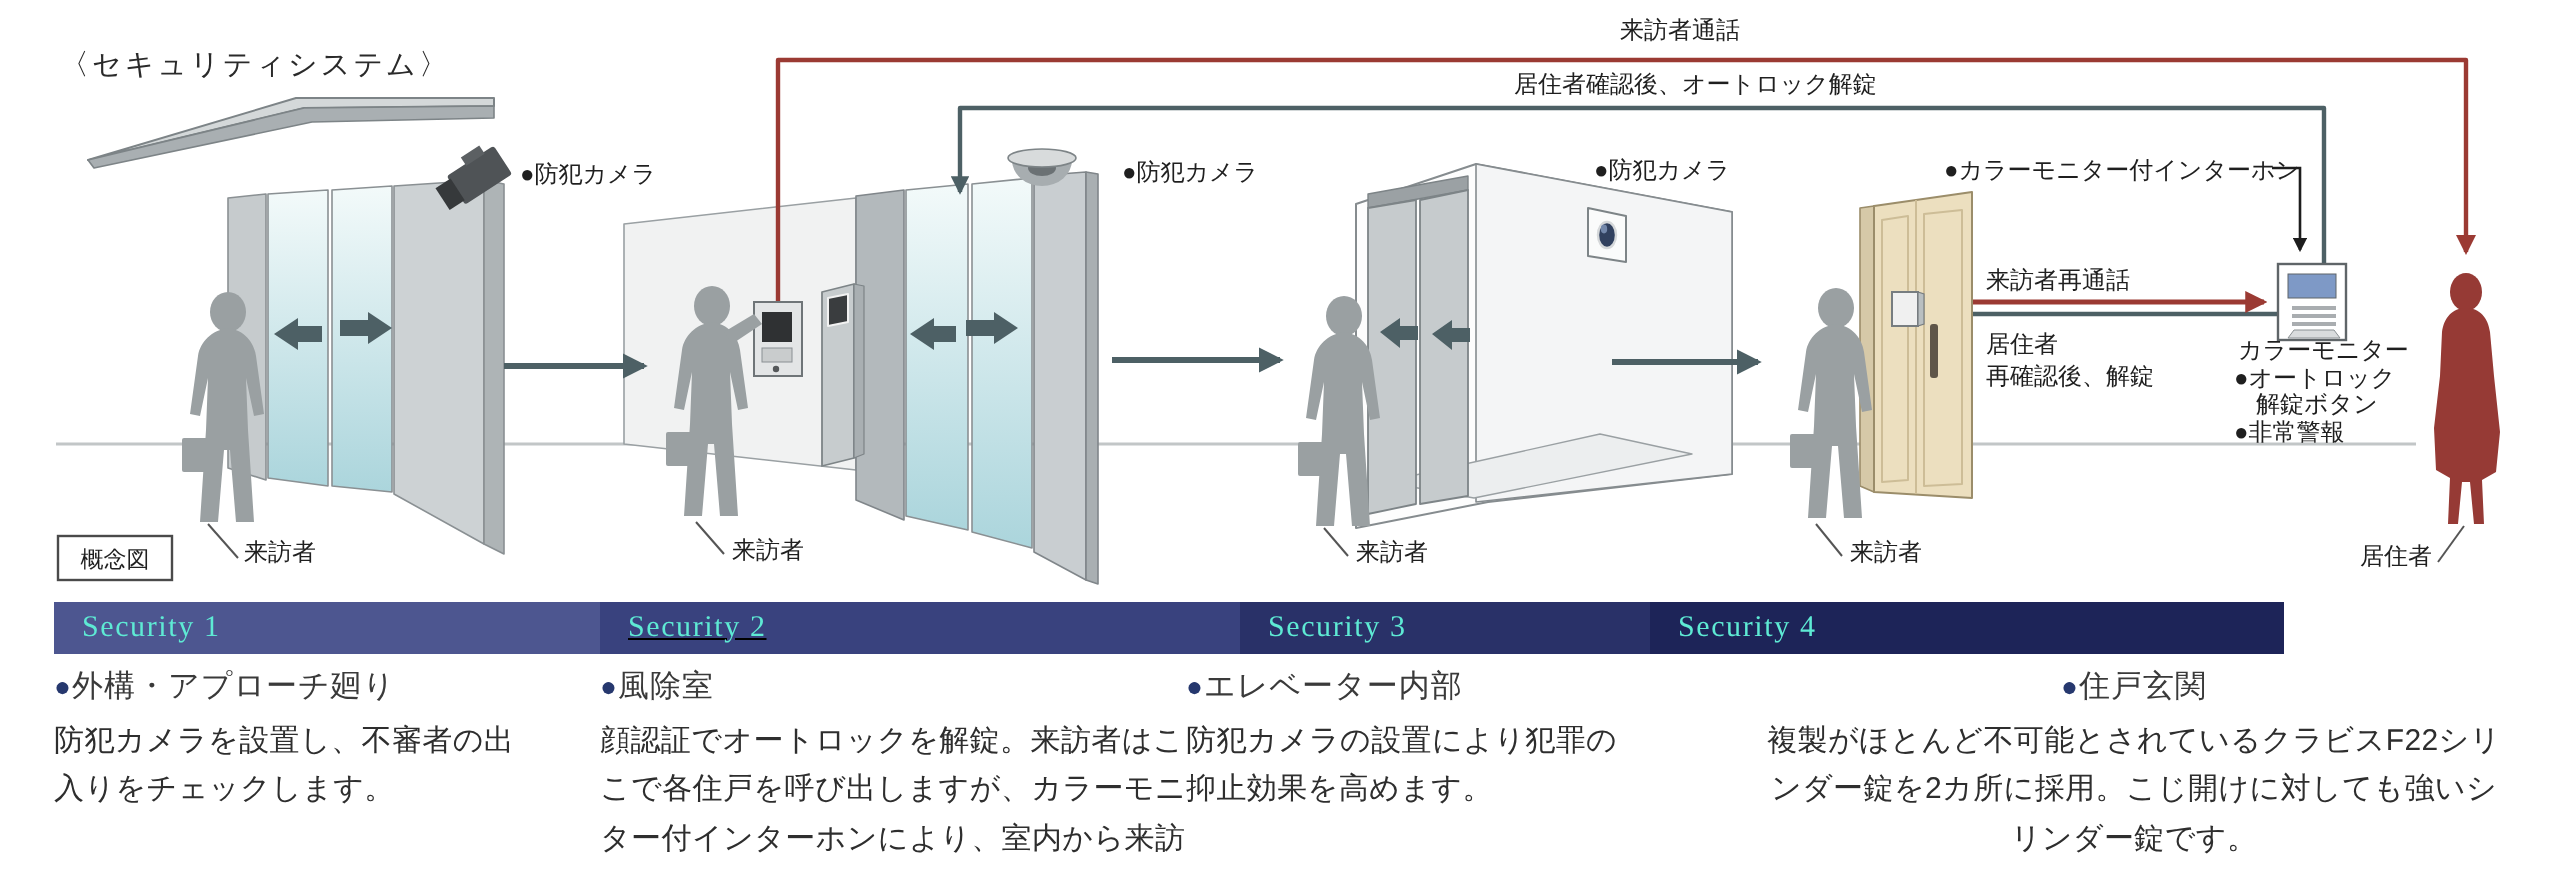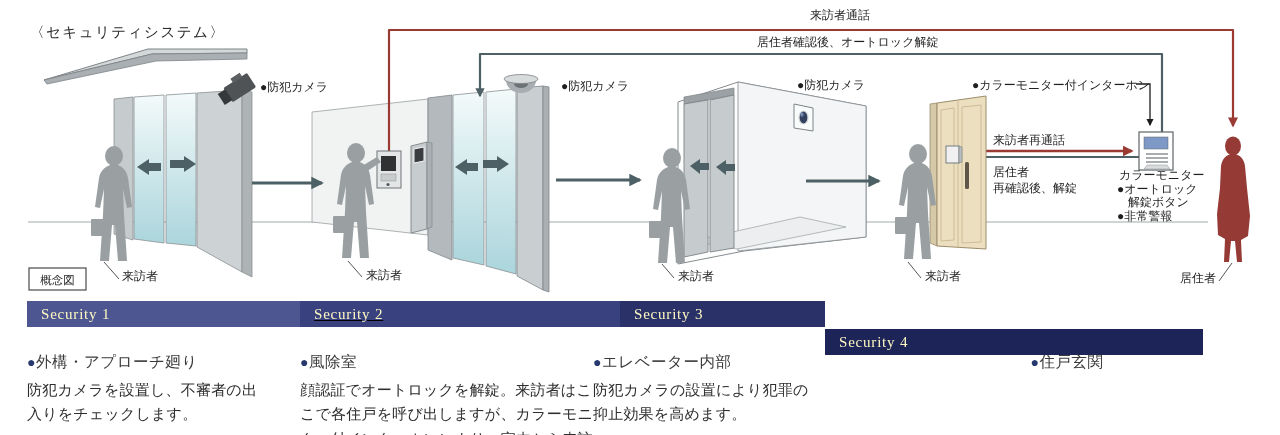--- a/index.html
+++ b/index.html
@@ -5,26 +5,26 @@
   html,body{margin:0;padding:0;background:#ffffff;}
   body{width:1280px;height:435px;position:relative;font-family:"Liberation Sans",sans-serif;overflow:hidden;}
   #stage{position:absolute;left:0;top:0;width:1280px;height:435px;}
   svg{position:absolute;left:0;top:0;}
   svg text{font-family:"Liberation Sans",sans-serif;fill:#1f1f1f;font-size:12px;}
   text.title{font-family:"Liberation Serif",serif;font-size:14.5px;letter-spacing:1.5px;fill:#2a2a2a;}
   text.small{font-size:11.5px;}
   
   .secbar{position:absolute;left:27px;top:301px;width:1226px;height:26px;display:flex;}
   .secbar .seg{height:26px;display:flex;align-items:center;}
-  .secbar .seg span{color:#fef9c3;font-family:"Liberation Serif",serif;font-size:15px;letter-spacing:0.8px;padding-left:14px;}
+  .secbar .seg span{color:#5eead4;font-family:"Liberation Serif",serif;font-size:15px;letter-spacing:0.8px;padding-left:14px;}
   .seg1{width:273px;background:#4d5690;}
   .seg2{width:320px;background:#39427e;text-decoration:underline;}
   .seg3{width:205px;background:#293168;}
-  .seg4{width:378px;background:#1d2458;margin-top:28px;}
-  .col{position:absolute;top:333px;margin-top:19px;}
+  .seg4{width:317px;background:#1d2458;}
+  .col{position:absolute;top:333px;}
   .col h3{margin:0 0 5px 0;font-family:"Liberation Serif",serif;font-weight:normal;font-size:15.5px;color:#3a3a3a;letter-spacing:0.5px;}
   .col h3 .blt{color:#26386e;font-size:14px;}
   .col p{margin:0;font-size:15px;line-height:1.62;color:#2e2e2e;letter-spacing:0.2px;}
   .c1{left:27px;width:236px;}
   .c2{left:300px;width:298px;}
   .c3{left:593px;width:226px;}
   .c4{left:880px;width:374px;text-align:center;}
 </style>
 </head>
 <body>
@@ -218,15 +218,16 @@
 <div class="col c2">
   <h3><span class="blt">●</span><span>風除室</span></h3>
   <p>顔認証でオートロックを解錠。来訪者はここで各住戸を呼び出しますが、カラーモニター付インターホンにより、室内から来訪者を確認することができます。</p>
 </div>
 <div class="col c3">
   <h3><span class="blt">●</span><span>エレベーター内部</span></h3>
   <p>防犯カメラの設置により犯罪の抑止効果を高めます。</p>
 </div>
 <div class="col c4">
   <h3><span class="blt">●</span><span>住戸玄関</span></h3>
+  <p>複製がほとんど不可能とされているクラビスF22シリンダー錠を2カ所に採用。こじ開けに対しても強いシリンダー錠です。</p>
 </div>
 
 </div>
 
 </body></html>

